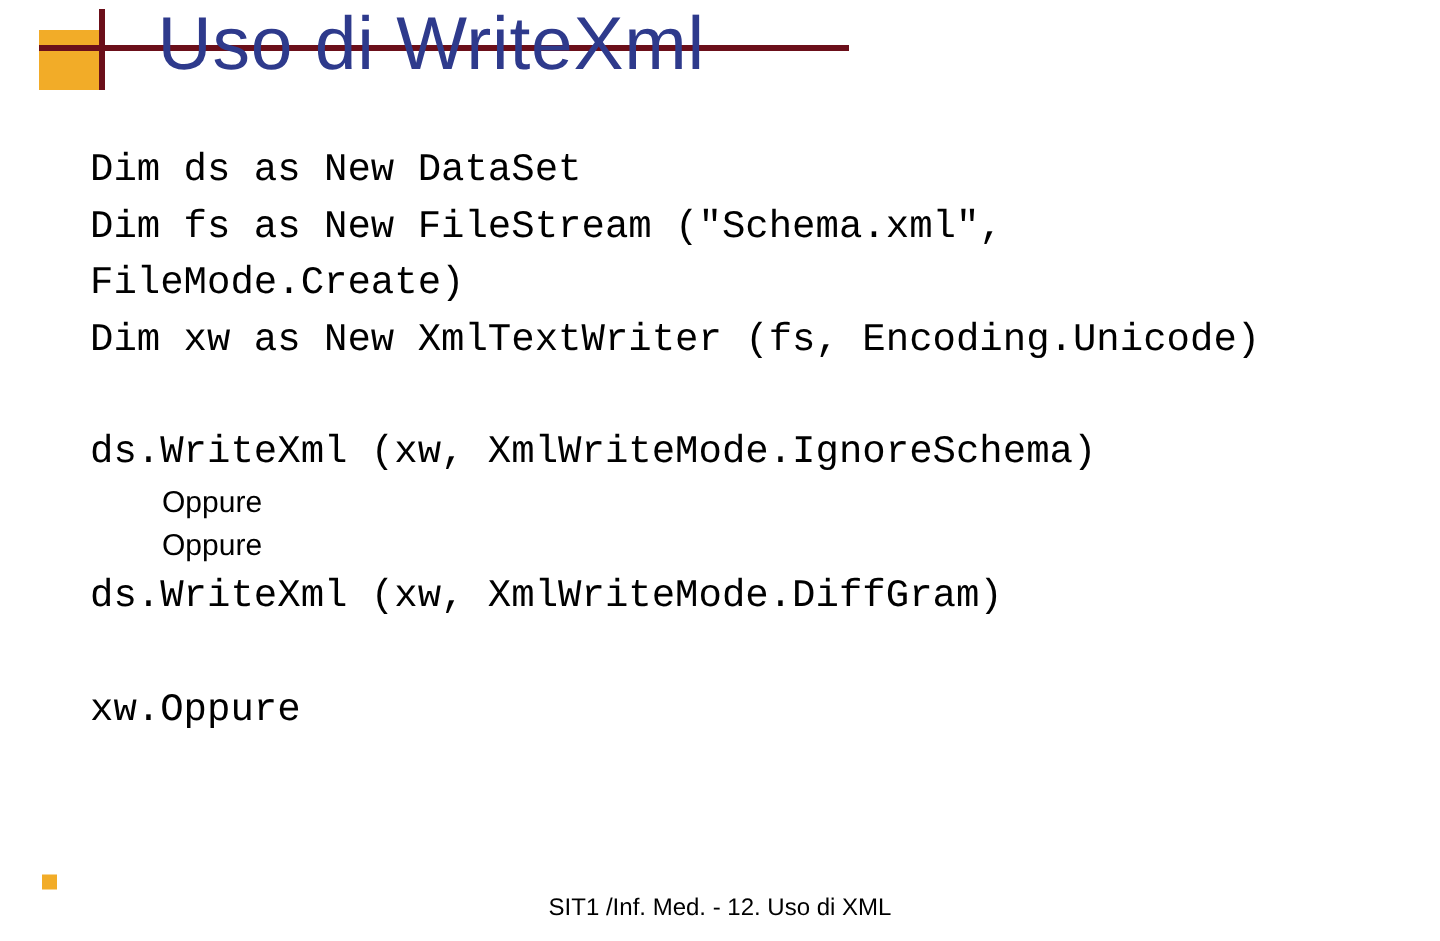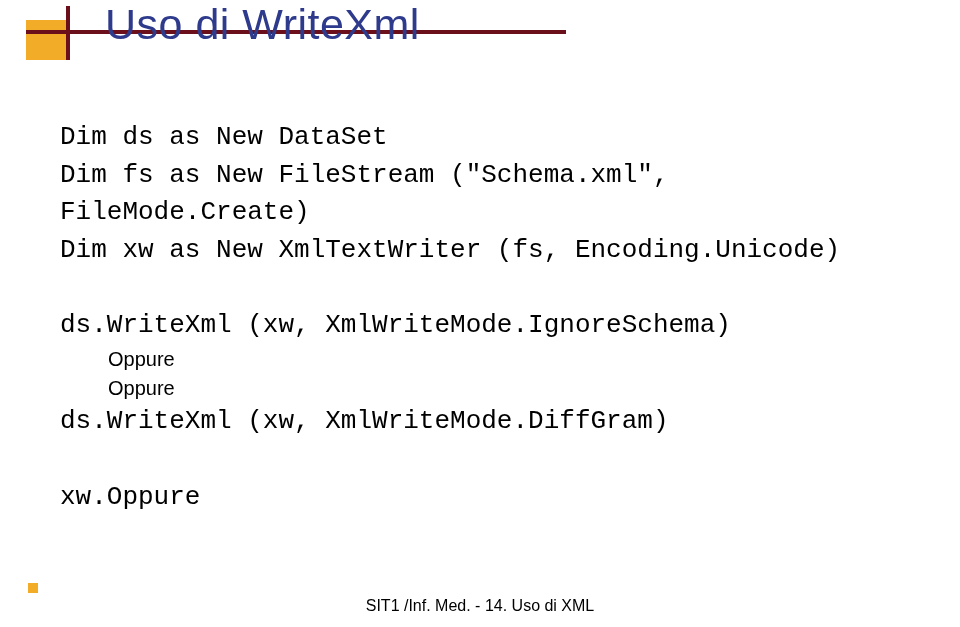--- a/index.html
+++ b/index.html
@@ -40,35 +40,34 @@
     left: 40px;
     width: 4px;
     height: 54px;
     background: #6b0f1a;
   }
   .title {
     position: absolute;
     top: 0px;
     left: 105px;
     color: #2e3a8c;
-    font-size: 43px;
+    font-size: 50px;
     font-weight: 400;
     letter-spacing: 0.5px;
     font-family: "Trebuchet MS", "Segoe UI", Tahoma, sans-serif;
   }
   .content {
     position: absolute;
     top: 95px;
     left: 60px;
     right: 30px;
     font-family: "Courier New", Courier, monospace;
     font-size: 26px;
     color: #000;
     line-height: 1.45;
-    margin-top: 24px;
   }
   .content .sans {
     font-family: "Trebuchet MS", "Segoe UI", Tahoma, sans-serif;
     font-size: 20px;
   }
   .indent { padding-left: 48px; }
   .footer {
     position: absolute;
     bottom: 10px;
     left: 0;
@@ -108,14 +107,14 @@
   <div class="sans indent">Oppure</div>
   <div class="sans indent">Oppure</div>
   <div>ds.WriteXml (xw, XmlWriteMode.DiffGram)</div>
   <div>&nbsp;</div>
   <div>xw.Oppure</div>
 </div>
 
 <div class="bullet"></div>
 
 <div class="footer">
-  <div>SIT1 /Inf. Med. - 14. Uso di XML</div>
+  <div>SIT1 /Inf. Med. - 12. Uso di XML</div>
 </div>
 
 </body></html>

